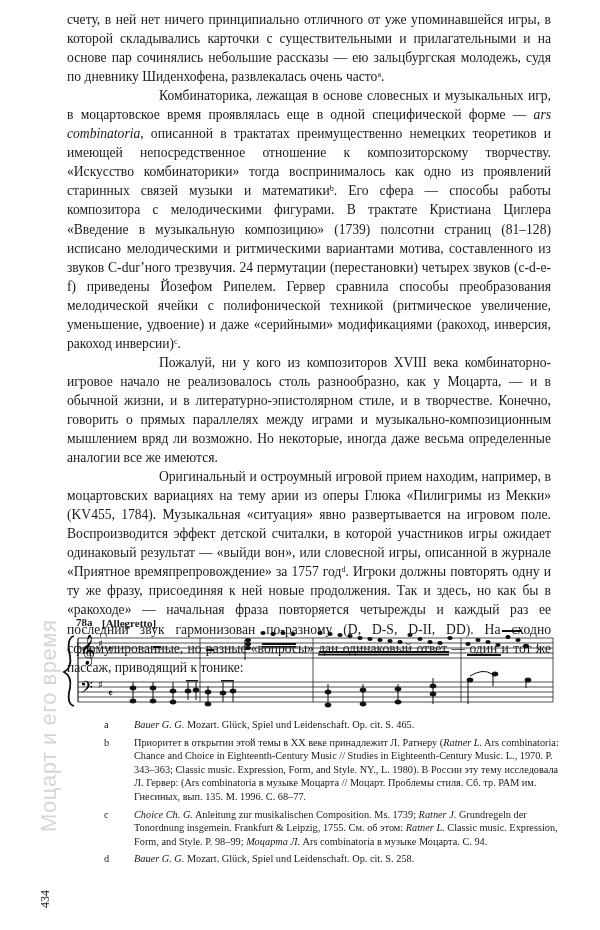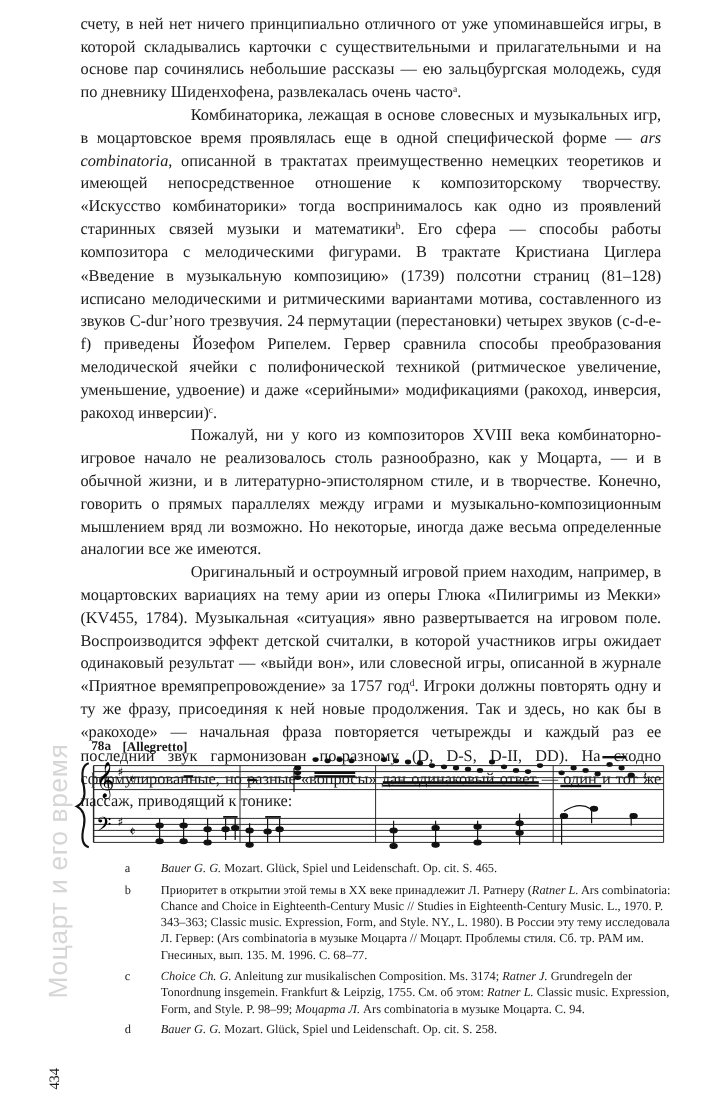--- a/index.html
+++ b/index.html
@@ -160,21 +160,21 @@
   <div class="note">
     <span class="lbl">a</span>
     <span class="txt"><i>Bauer G. G.</i><span> Mozart. Glück, Spiel und Leidenschaft. Op. cit. S. 465.</span></span>
   </div>
   <div class="note">
     <span class="lbl">b</span>
     <span class="txt"><span>Приоритет в открытии этой темы в XX веке принадлежит Л. Ратнеру (</span><i>Ratner L.</i><span> Ars combinatoria: Chance and Choice in Eighteenth-Century Music // Studies in Eighteenth-Century Music. L., 1970. P. 343–363; Classic music. Expression, Form, and Style. NY., L. 1980). В России эту тему исследовала Л. Гервер: (Ars combinatoria в музыке Моцарта // Моцарт. Проблемы стиля. Сб. тр. РАМ им. Гнесиных, вып. 135. М. 1996. С. 68–77.</span></span>
   </div>
   <div class="note">
     <span class="lbl">c</span>
-    <span class="txt"><i>Choice Ch. G.</i><span> Anleitung zur musikalischen Composition. Ms. 3174; </span><i>Ratner J.</i><span> Grundregeln der Tonordnung insgemein. Frankfurt &amp; Leipzig, 1755. См. об этом: </span><i>Ratner L.</i><span> Classic music. Expression, Form, and Style. P. 98–99; </span><i>Моцарта Л.</i><span> Ars combinatoria в музыке Моцарта. С. 94.</span></span>
+    <span class="txt"><i>Choice Ch. G.</i><span> Anleitung zur musikalischen Composition. Ms. 1739; </span><i>Ratner J.</i><span> Grundregeln der Tonordnung insgemein. Frankfurt &amp; Leipzig, 1755. См. об этом: </span><i>Ratner L.</i><span> Classic music. Expression, Form, and Style. P. 98–99; </span><i>Моцарта Л.</i><span> Ars combinatoria в музыке Моцарта. С. 94.</span></span>
   </div>
   <div class="note">
     <span class="lbl">d</span>
     <span class="txt"><i>Bauer G. G.</i><span> Mozart. Glück, Spiel und Leidenschaft. Op. cit. S. 258.</span></span>
   </div>
 </div>
 
 <div class="side-title">
     <span>Моцарт и его время</span>
   </div>

